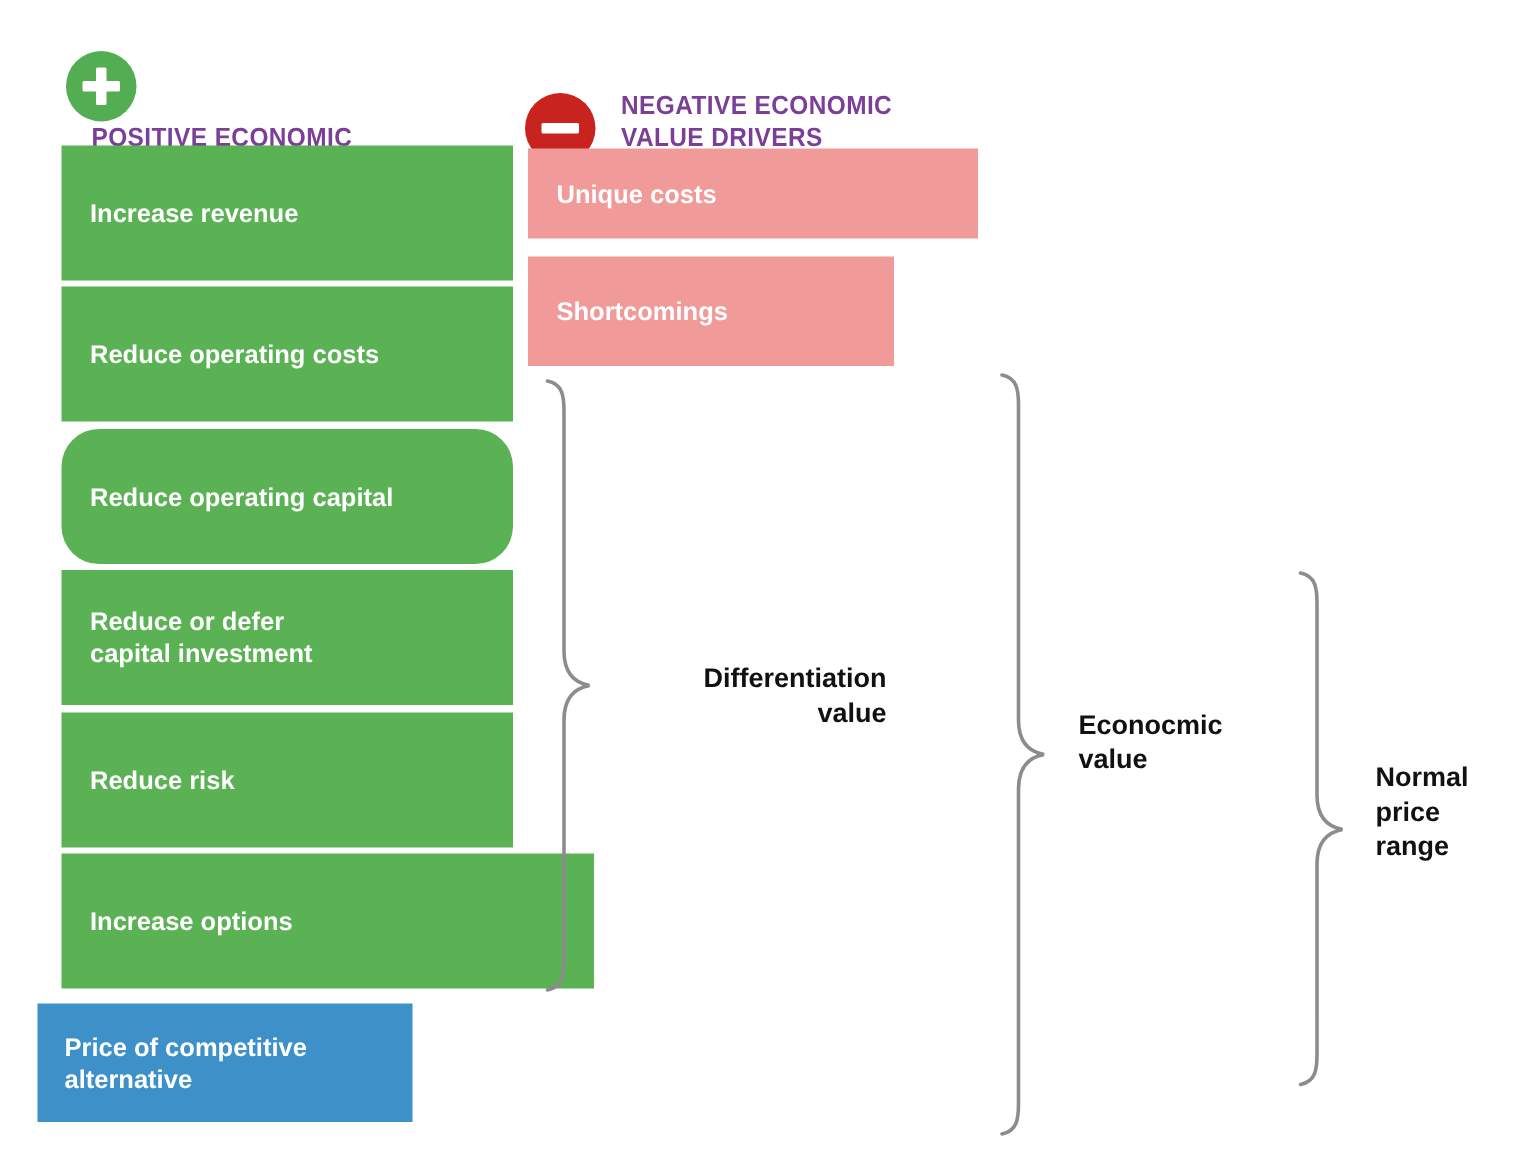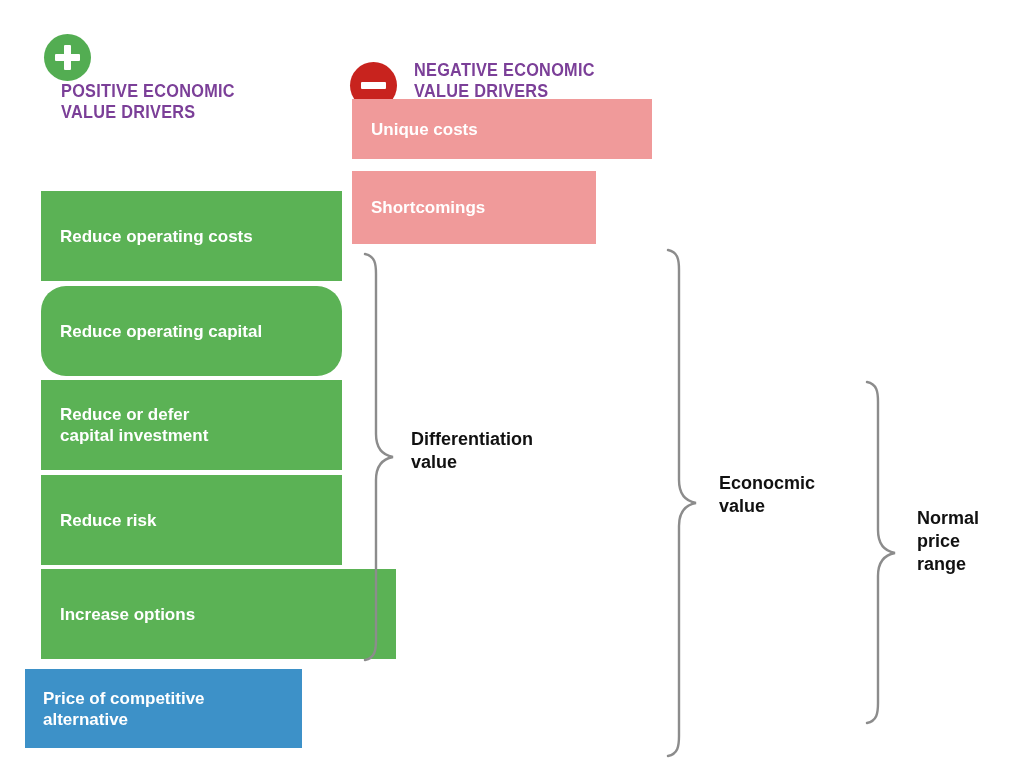--- a/index.html
+++ b/index.html
@@ -108,20 +108,23 @@
   </div>
 
   <div class="legend" style="left:350px; top:32px;margin-top:28px;">
     <div class="legend-icon minus">
       <span class="bar-h"></span>
     </div>
     <div class="legend-text">NEGATIVE ECONOMIC
 VALUE DRIVERS</div>
   </div>
 
+  <div class="box green" style="left:41px; top:97px;  width:301px; height:90px;">
+    <span>Increase revenue</span>
+  </div>
   <div class="box green" style="left:41px; top:191px; width:301px; height:90px;">
     <span>Reduce operating costs</span>
   </div>
   <div class="box green" style="left:41px; top:286px; width:301px; height:90px;border-radius:25px;">
     <span>Reduce operating capital</span>
   </div>
   <div class="box green" style="left:41px; top:380px; width:301px; height:90px;">
     <span>Reduce or defer
 capital investment</span>
   </div>
@@ -132,31 +135,31 @@
     <span>Increase options</span>
   </div>
 
   <div class="box pink" style="left:352px; top:99px;  width:300px; height:60px;">
     <span>Unique costs</span>
   </div>
   <div class="box pink" style="left:352px; top:171px; width:244px; height:73px;">
     <span>Shortcomings</span>
   </div>
 
-  <div class="box blue" style="left:25px; top:669px; width:277px; height:79px;">
+  <div class="box blue" style="left:25px; top:669px; width:250px; height:79px;">
     <span>Price of competitive
 alternative</span>
   </div>
 
   <div class="brace" style="left:362px; top:252px;">
     <svg width="34" height="410" viewBox="0 0 34 410" fill="none">
       <path d="M3 2 C13 4, 14 12, 14 22 L14 182 C14 196, 20 203, 31 205 C20 207, 14 214, 14 228 L14 388 C14 398, 13 406, 3 408" stroke="#8c8c8c" stroke-width="2.4" stroke-linecap="round" fill="none"></path>
     </svg>
   </div>
-  <div class="brace-label" style="left:411px; top:428px; width:180px;">Differentiation
+  <div class="brace-label" style="left:411px; top:441px; width:180px;text-align:right;">Differentiation
 value</div>
 
   <div class="brace" style="left:665px; top:248px;">
     <svg width="34" height="510" viewBox="0 0 34 510" fill="none">
       <path d="M3 2 C13 4, 14 12, 14 22 L14 232 C14 246, 20 253, 31 255 C20 257, 14 264, 14 278 L14 488 C14 498, 13 506, 3 508" stroke="#8c8c8c" stroke-width="2.4" stroke-linecap="round" fill="none"></path>
     </svg>
   </div>
   <div class="brace-label" style="left:719px; top:472px; width:170px;">Econocmic
 value</div>
 

